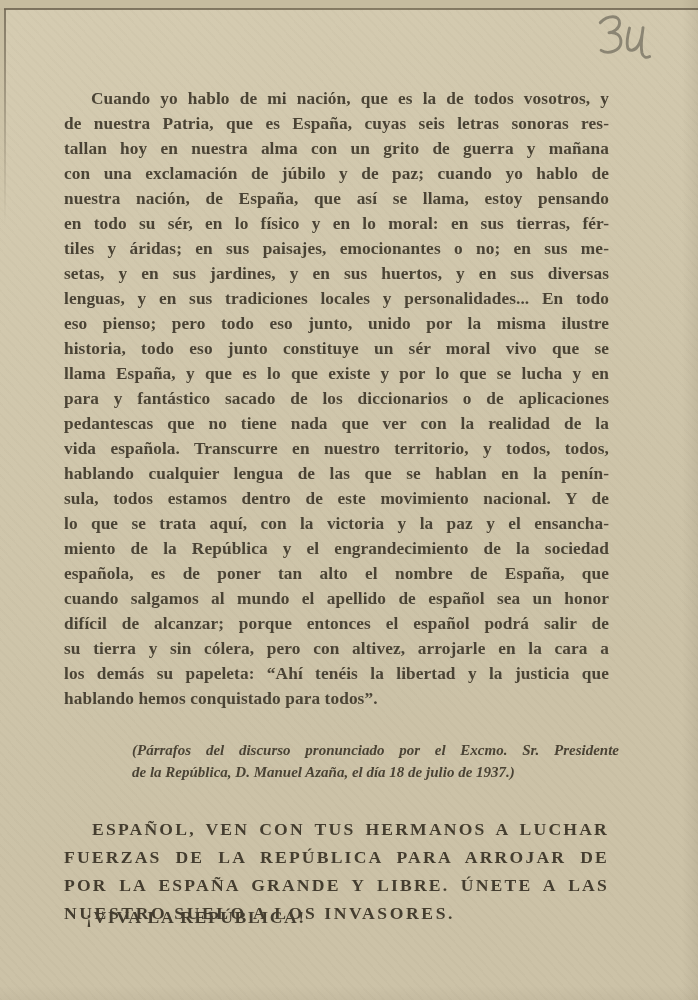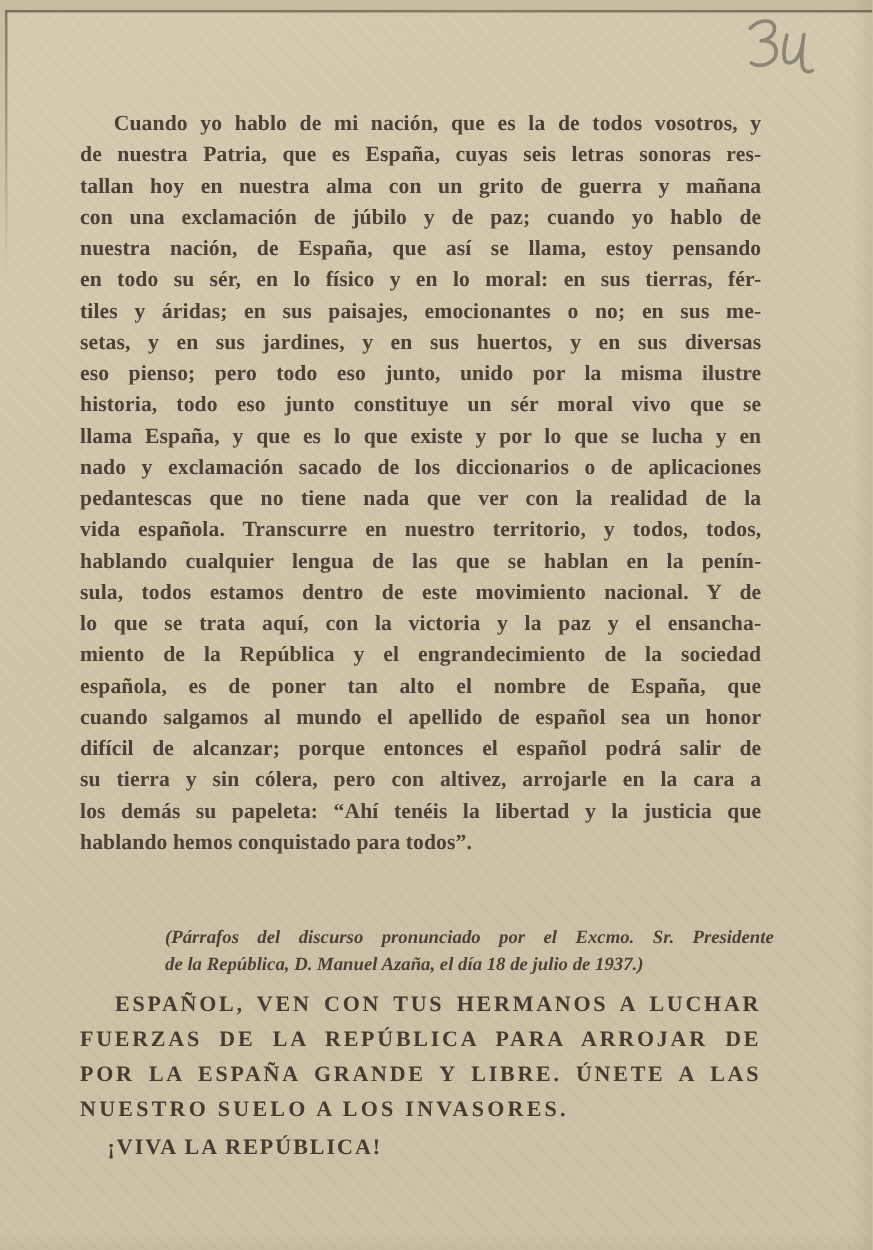--- a/index.html
+++ b/index.html
@@ -73,21 +73,21 @@
   .credit .jline.last-line { text-align-last: left; }
   
   .cta {
     position: absolute; top: 789px; left: 64px; width: 545px;
     font-size: 17.6px; line-height: 28px;
     font-weight: 700;
     letter-spacing: 2.2px;
     color: #443d2f;
   }
   .cta .jline { text-align: justify; text-align-last: justify; }
-  .cta .jline:first-child { text-indent: 28px; }
+  .cta .jline:first-child { text-indent: 28px; margin-top: 26px; }
   .cta .jline.last-line { text-align-last: left; letter-spacing: 2.6px; }
   
   .slogan {
     position: absolute; top: 904px; left: 86px;
     font-size: 17.6px; line-height: 26px;
     font-weight: 700;
     letter-spacing: 1.6px;
     color: #443d2f;
   }
 </style>
@@ -112,24 +112,25 @@
 
   <div class="speech">
       <div class="jline">Cuando yo hablo de mi nación, que es la de todos vosotros, y</div>
       <div class="jline">de nuestra Patria, que es España, cuyas seis letras sonoras res-</div>
       <div class="jline">tallan hoy en nuestra alma con un grito de guerra y mañana</div>
       <div class="jline">con una exclamación de júbilo y de paz; cuando yo hablo de</div>
       <div class="jline">nuestra nación, de España, que así se llama, estoy pensando</div>
       <div class="jline">en todo su sér, en lo físico y en lo moral: en sus tierras, fér-</div>
       <div class="jline">tiles y áridas; en sus paisajes, emocionantes o no; en sus me-</div>
       <div class="jline">setas, y en sus jardines, y en sus huertos, y en sus diversas</div>
+      <div class="jline">lenguas, y en sus tradiciones locales y personalidades... En todo</div>
       <div class="jline">eso pienso; pero todo eso junto, unido por la misma ilustre</div>
       <div class="jline">historia, todo eso junto constituye un sér moral vivo que se</div>
       <div class="jline">llama España, y que es lo que existe y por lo que se lucha y en</div>
-      <div class="jline">nado y exclamación sacado de los diccionarios o de aplicaciones</div>
+      <div class="jline">para y fantástico sacado de los diccionarios o de aplicaciones</div>
       <div class="jline">pedantescas que no tiene nada que ver con la realidad de la</div>
       <div class="jline">vida española. Transcurre en nuestro territorio, y todos, todos,</div>
       <div class="jline">hablando cualquier lengua de las que se hablan en la penín-</div>
       <div class="jline">sula, todos estamos dentro de este movimiento nacional. Y de</div>
       <div class="jline">lo que se trata aquí, con la victoria y la paz y el ensancha-</div>
       <div class="jline">miento de la República y el engrandecimiento de la sociedad</div>
       <div class="jline">española, es de poner tan alto el nombre de España, que</div>
       <div class="jline">cuando salgamos al mundo el apellido de español sea un honor</div>
       <div class="jline">difícil de alcanzar; porque entonces el español podrá salir de</div>
       <div class="jline">su tierra y sin cólera, pero con altivez, arrojarle en la cara a</div>

